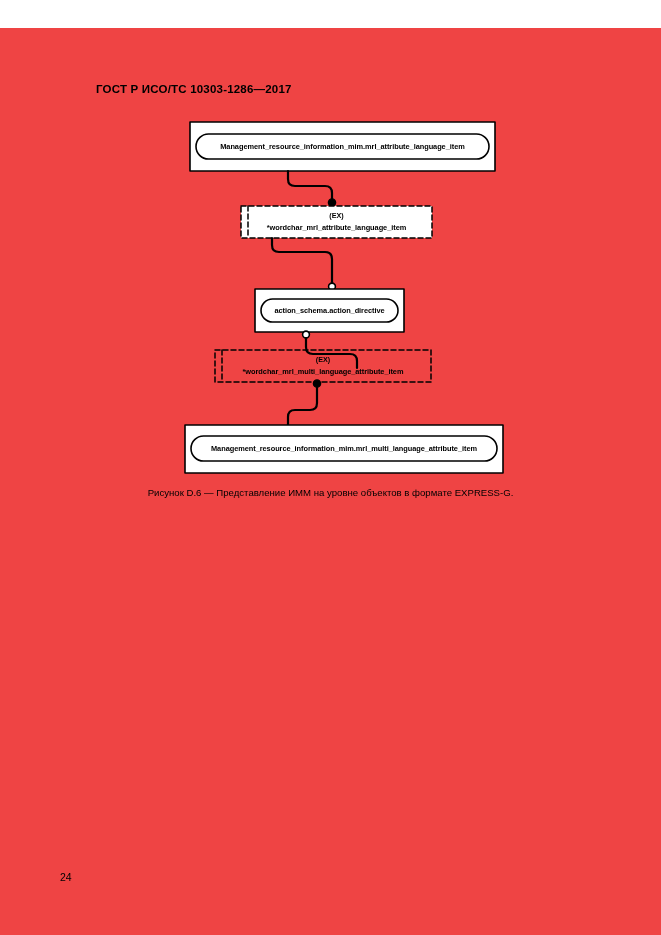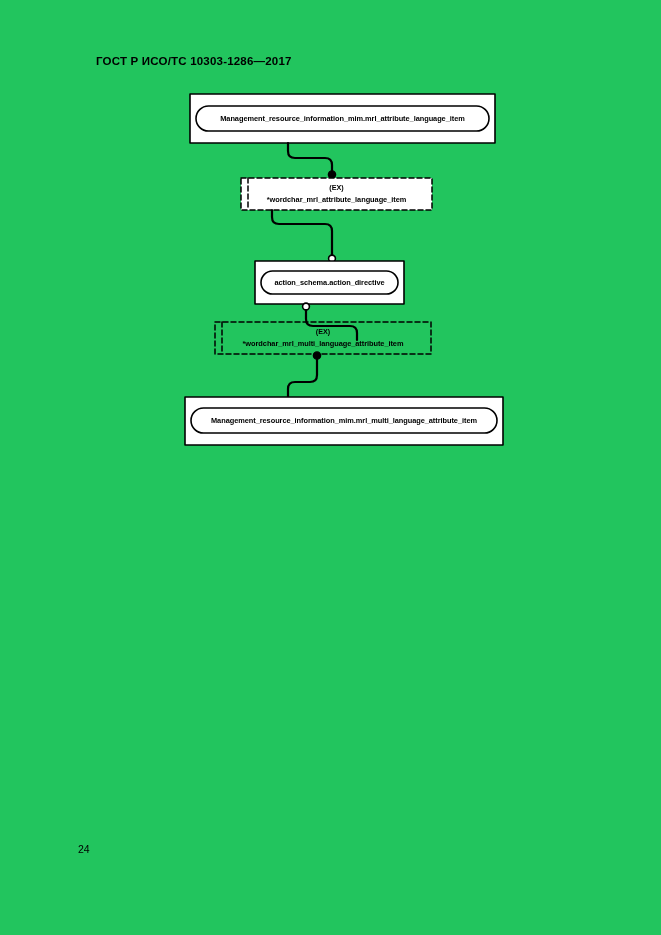--- a/index.html
+++ b/index.html
@@ -11,21 +11,22 @@
     width: 661px;
     height: 935px;
     position: relative;
     font-family: "Liberation Sans", sans-serif;
     color: #000000;
     overflow: hidden;
   }
   .page {
     position: absolute;
     inset: 0;
-    background: #22c55e;
+    background: #ef4444;
+    margin-top: 28px;
   }
   .doc-header {
     position: absolute;
     left: 96px;
     top: 55px;
     font-size: 11.5px;
     font-weight: bold;
     letter-spacing: 0.2px;
     white-space: nowrap;
   }
@@ -47,21 +48,21 @@
     text-align: center;
     font-size: 9.6px;
     line-height: 13px;
   }
   .caption-line {
     display: block;
     white-space: nowrap;
   }
   .page-number {
     position: absolute;
-    left: 78px;
+    left: 60px;
     top: 843px;
     font-size: 10.5px;
   }
   
   text.box-label {
     font-family: "Liberation Sans", sans-serif;
     font-weight: bold;
     font-size: 7.4px;
     letter-spacing: -0.05px;
   }
@@ -133,17 +134,18 @@
           <rect x="185" y="309" width="318" height="48" fill="#ffffff" stroke="#000000" stroke-width="1.6"></rect>
           <rect x="191" y="320" width="306" height="25" rx="12.5" ry="12.5" fill="#ffffff" stroke="#000000" stroke-width="1.6"></rect>
         </g>
         <text class="box-label" x="344" y="335.2" text-anchor="middle" fill="#000000" stroke="none">Management_resource_information_mim.mrl_multi_language_attribute_item</text>
 
       </g>
     </svg>
   </div>
 
   <div class="caption">
+    <span class="caption-line">Рисунок D.6 — Представление ИММ на уровне объектов в формате EXPRESS-G.</span>
   </div>
 
   <div class="page-number">24</div>
 
 </div>
 
 </body></html>

